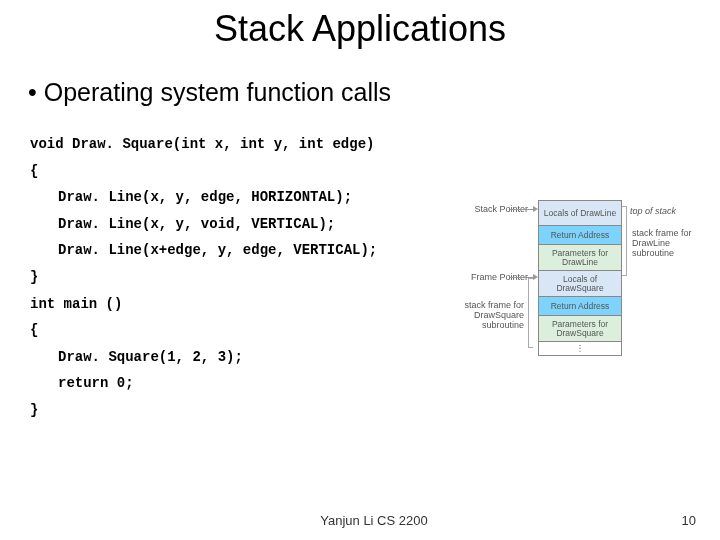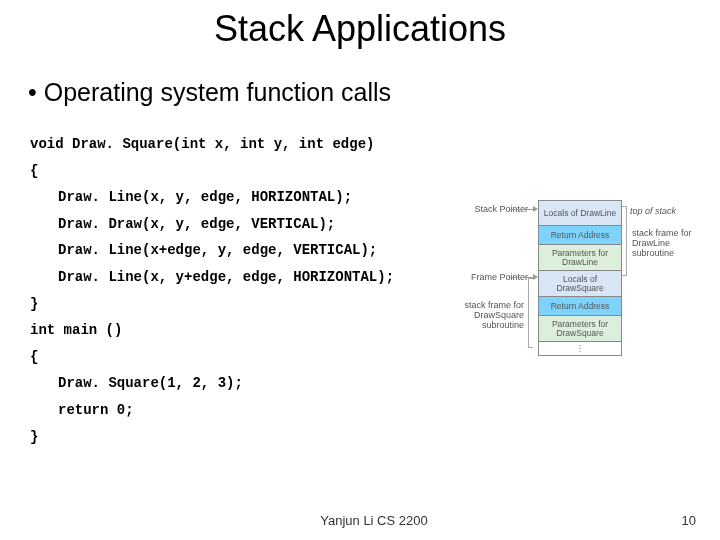--- a/index.html
+++ b/index.html
@@ -135,23 +135,22 @@
 <body>
 
 <div class="title">Stack Applications</div>
 
 <div class="bullet-line">•  Operating system function calls</div>
 
 <div class="code-block">
   <div class="code-line">void Draw. Square(int x, int y, int edge)</div>
   <div class="code-line">{</div>
   <div class="code-line indent">Draw. Line(x, y, edge, HORIZONTAL);</div>
-  <div class="code-line indent">Draw. Draw(x, y, edge, VERTICAL);</div>
+  <div class="code-line indent">Draw. Line(x, y, void, VERTICAL);</div>
   <div class="code-line indent">Draw. Line(x+edge, y, edge, VERTICAL);</div>
-  <div class="code-line indent">Draw. Line(x, y+edge, edge, HORIZONTAL);</div>
   <div class="code-line">}</div>
   <div class="code-line">int main ()</div>
   <div class="code-line">{</div>
   <div class="code-line indent">Draw. Square(1, 2, 3);</div>
   <div class="code-line indent">return 0;</div>
   <div class="code-line">}</div>
 </div>
 
 <div class="diagram">
   <div class="toplabel" style="left:182px; top:6px;font-style:italic;">top of stack</div>

